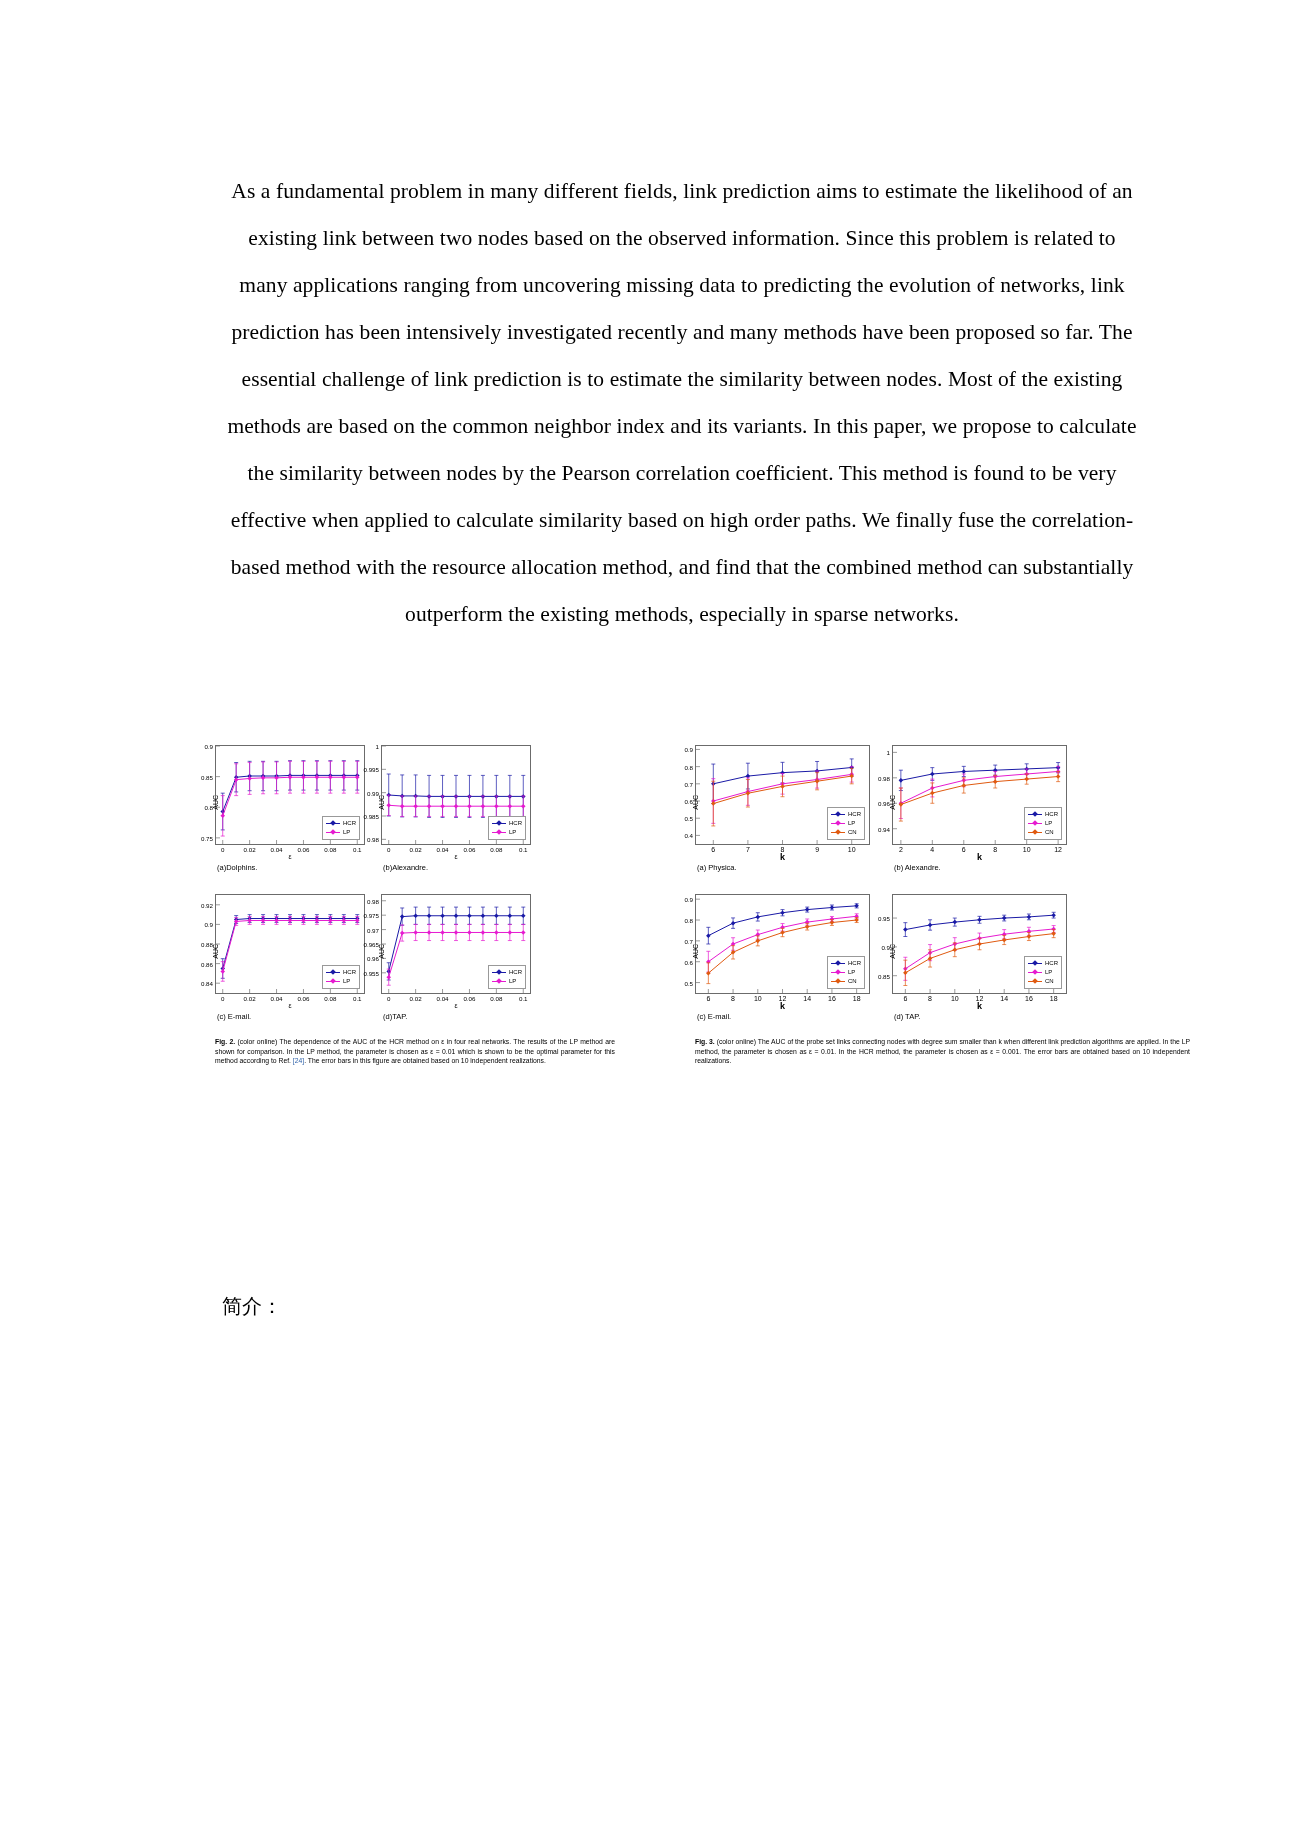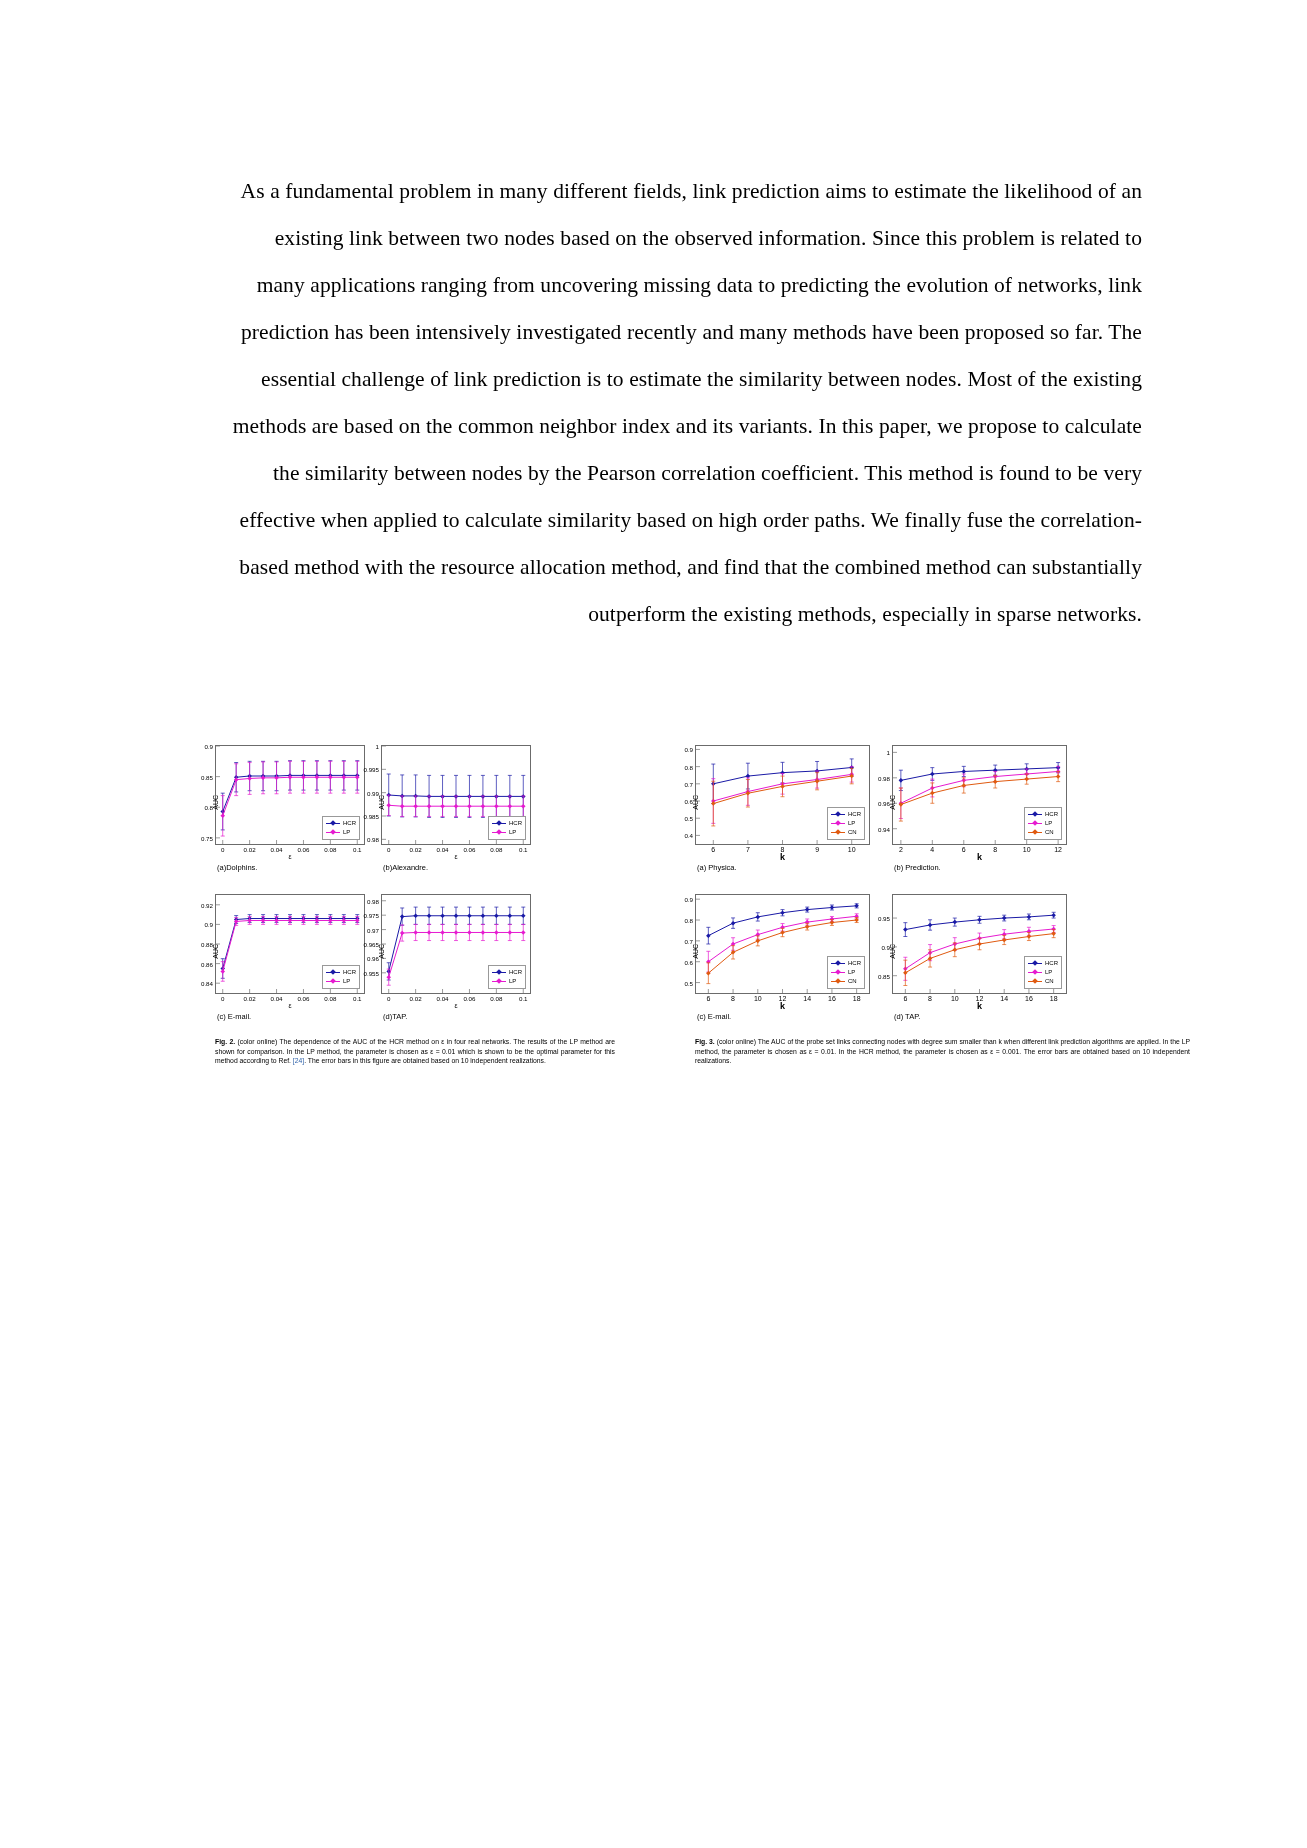--- a/index.html
+++ b/index.html
@@ -25,21 +25,21 @@
   .content {
     position: absolute;
     left: 222px;
     top: 168px;
     width: 920px;
   }
   p.para {
     font-size: 21.5px;
     line-height: 47px;
     margin: 0 0 0 0;
-    text-align: right;
+    text-align: center;
     letter-spacing: 0.1px;
   }
   p.cn {
     font-family: "DejaVu Sans", sans-serif;
     font-size: 20px;
     line-height: 44px;
     margin: 0;
   }
   .gap-sm { height: 26px; }
   .gap-md { height: 44px; }
@@ -1171,21 +1171,21 @@
                 <div class="legendrow">
                   <span class="legendmark" style="background: rgb(230, 26, 208);"></span>
                   <span>LP</span>
                 </div>
                 <div class="legendrow">
                   <span class="legendmark" style="background: rgb(224, 90, 16);"></span>
                   <span>CN</span>
                 </div>
               </div>
             </div>
-          <div class="caption-sub">(b) Prediction.</div>
+          <div class="caption-sub">(b) Alexandre.</div>
         </div>
       </div>
 
       <div class="chartrow" style="gap:22px;margin-top:22px;">
         <div class="chartcell">
           <div class="plotwrap" id="p3c" style="width:175px;height:100px;">
             <span class="axis-label-y">AUC</span>
             <span class="axis-label-x bold">k</span>
           <span class="ytick" style="top: 87.5745px;">0.5</span>
               <span class="ytick" style="top: 66.7234px;">0.6</span>
@@ -1536,17 +1536,18 @@
       <div class="figcaption" style="margin-top:16px;width:495px;">
         <b>Fig. 3.</b>
         <span>(color online) The AUC of the probe set links connecting nodes with degree sum smaller than k when different link prediction algorithms are applied. In the LP method, the parameter is chosen as ε = 0.01. In the HCR method, the parameter is chosen as ε = 0.001. The error bars are obtained based on 10 independent realizations.</span>
       </div>
     </div>
 
   </div>
 
   <div style="position:absolute;left:222px;top:1240px;width:920px;">
     <div class="gap-md"></div>
+    <p class="cn">简介：</p>
     <div class="gap-sm"></div>
   </div>
 
 
 </div>
 
 </body></html>

